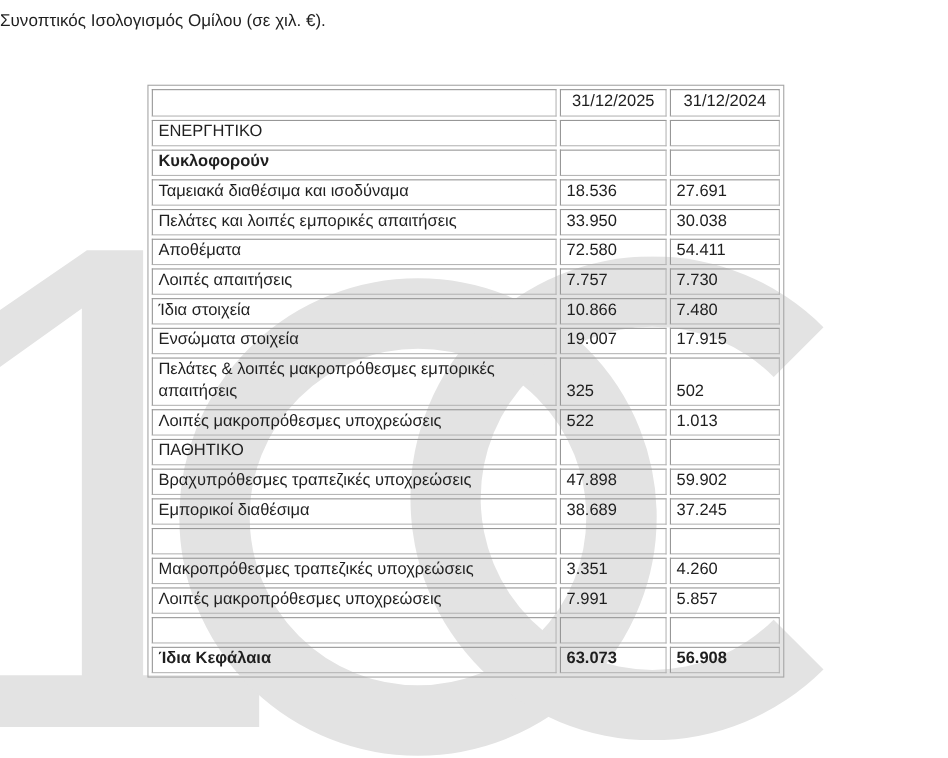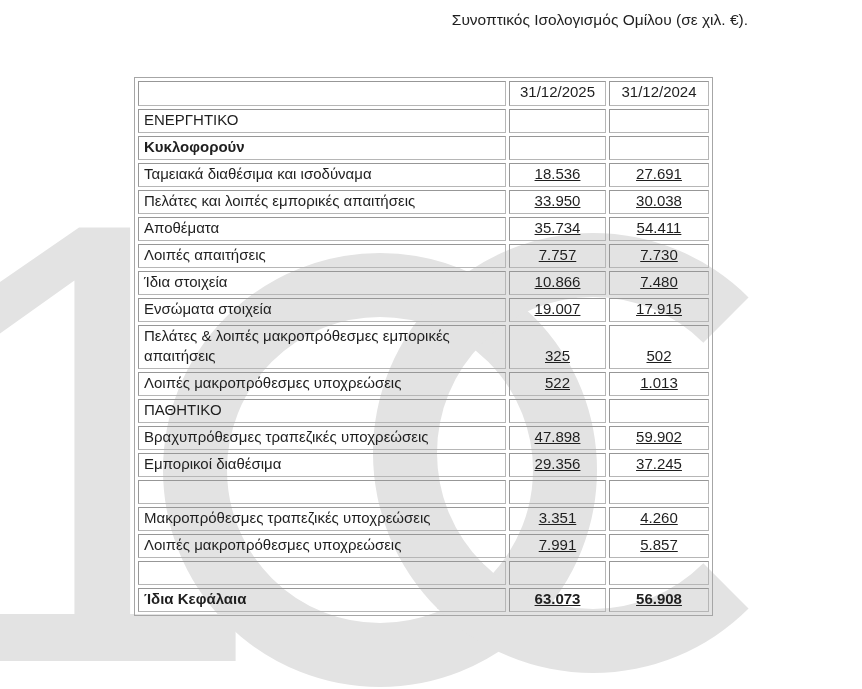--- a/index.html
+++ b/index.html
@@ -25,40 +25,40 @@
   }
   .wm-ring{
     position:absolute;border-radius:50%;
     border:64px solid var(--wm);
   }
   .wm-o{left:163px;top:253px;width:434px;height:434px;}
   .wm-c{left:373px;top:233px;width:440px;height:440px;border-right-color:transparent;}
   
   .title{
     position:absolute;top:11px;left:0;width:748px;
-    text-align:right;font-size:15.5px;z-index:2;
+    text-align:left;font-size:15.5px;z-index:2;
   }
   
   table.bs{
     position:absolute;left:134px;top:77px;z-index:1;
     border-collapse:separate;border-spacing:3px;
     border:1px solid var(--border-outer);
     background:transparent;table-layout:fixed;width:563px;
   }
   col.c0{width:368px;} col.c1{width:97px;} col.c2{width:100px;}
   td{
     border:1px solid;
     border-color:var(--border-dark) var(--border-light) var(--border-light) var(--border-dark);
     height:24px;padding:0 5px 2px 5px;
     font-size:15px;line-height:20px;
     vertical-align:bottom;background:transparent;
     overflow:hidden;
   }
   td.lbl{text-align:left;white-space:pre-line;}
-  td.num{text-align:center;text-decoration:underline;}
+  td.num{text-align:left;}
   td.hdr{text-align:center;padding-bottom:3px;}
   tr.bold td{font-weight:bold;}
 </style>
 </head>
 <body>
 
 <div class="watermark" aria-hidden="true">
   <div class="wm-digit">1</div>
   <div class="wm-ring wm-o"></div>
   <div class="wm-ring wm-c"></div>
@@ -95,21 +95,21 @@
     <td class="num">18.536</td>
     <td class="num">27.691</td>
   </tr>
       <tr>
     <td class="lbl">Πελάτες και λοιπές εμπορικές απαιτήσεις</td>
     <td class="num">33.950</td>
     <td class="num">30.038</td>
   </tr>
       <tr>
     <td class="lbl">Αποθέματα</td>
-    <td class="num">35.734</td>
+    <td class="num">72.580</td>
     <td class="num">54.411</td>
   </tr>
       <tr>
     <td class="lbl">Λοιπές απαιτήσεις</td>
     <td class="num">7.757</td>
     <td class="num">7.730</td>
   </tr>
       <tr>
     <td class="lbl">Ίδια στοιχεία</td>
     <td class="num">10.866</td>
@@ -136,21 +136,21 @@
     <td class="num"></td>
     <td class="num"></td>
   </tr>
       <tr>
     <td class="lbl">Βραχυπρόθεσμες τραπεζικές υποχρεώσεις</td>
     <td class="num">47.898</td>
     <td class="num">59.902</td>
   </tr>
       <tr>
     <td class="lbl">Εμπορικοί διαθέσιμα</td>
-    <td class="num">29.356</td>
+    <td class="num">38.689</td>
     <td class="num">37.245</td>
   </tr>
       <tr>
     <td class="lbl"></td>
     <td class="num"></td>
     <td class="num"></td>
   </tr>
       <tr>
     <td class="lbl">Μακροπρόθεσμες τραπεζικές υποχρεώσεις</td>
     <td class="num">3.351</td>

